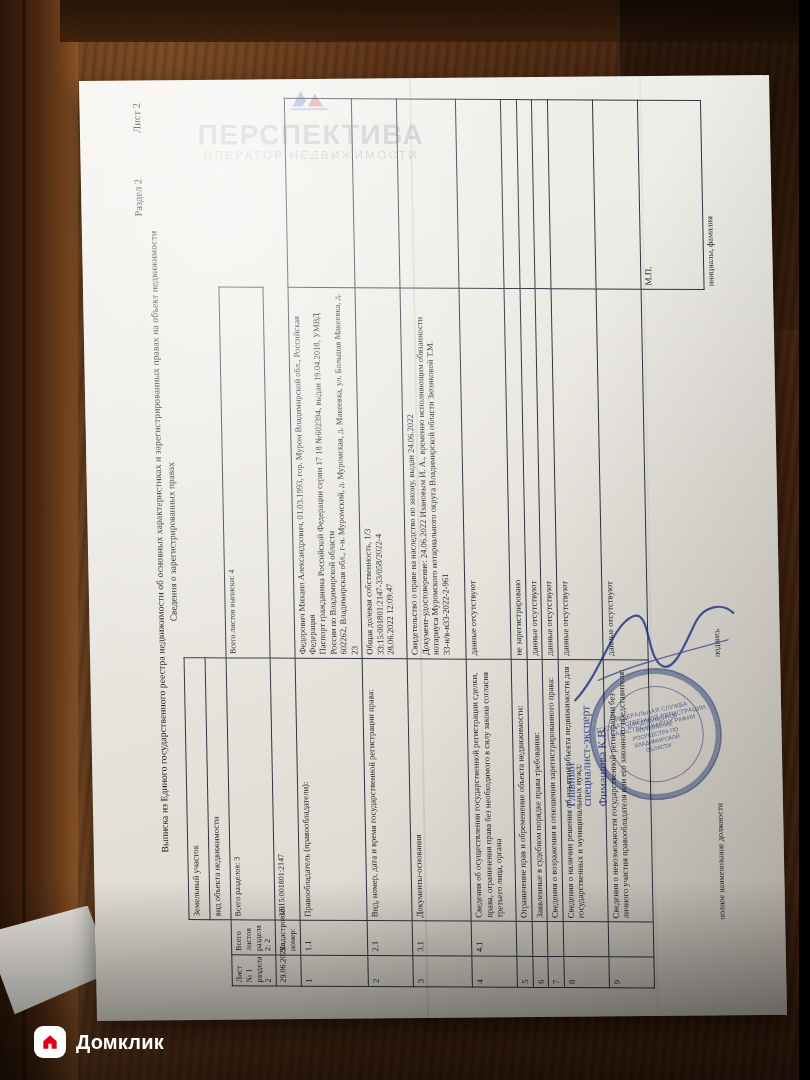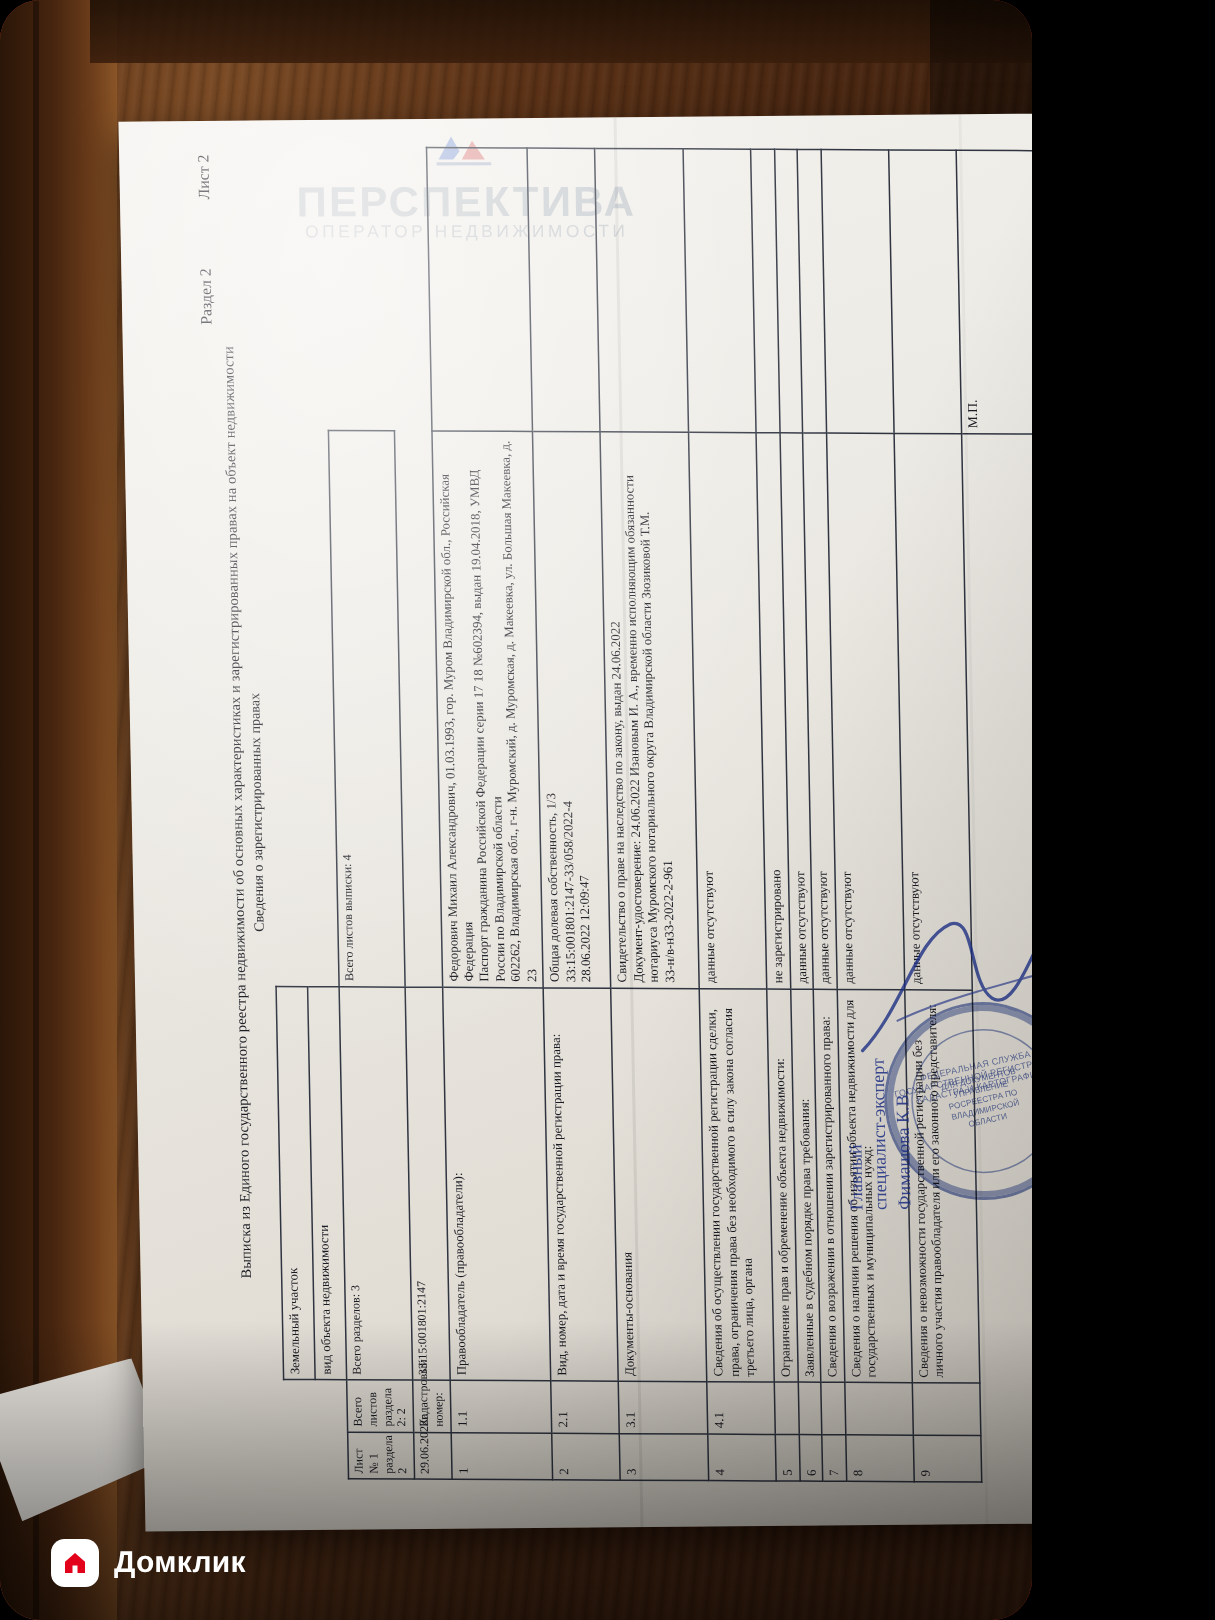--- a/index.html
+++ b/index.html
@@ -2,26 +2,25 @@
 <html><head>
 <meta charset="utf-8">
 <style>
   html, body {
     margin: 0;
     padding: 0;
     background: #000;
   }
   #stage {
     position: relative;
-    width: 688px;
+    width: 799px;
     height: 1080px;
     overflow: hidden;
     font-family: "Liberation Serif", serif;
     background: #b91c1c;
-    border-radius: 27px;
   }
   
   .desk {
     position: absolute;
     inset: 0;
     background:
       linear-gradient(100deg, #6b3d1c 0%, #7a4a24 18%, #5d3317 40%, #4a2711 62%, #3d200e 100%);
   }
   .desk-grain {
     position: absolute;

